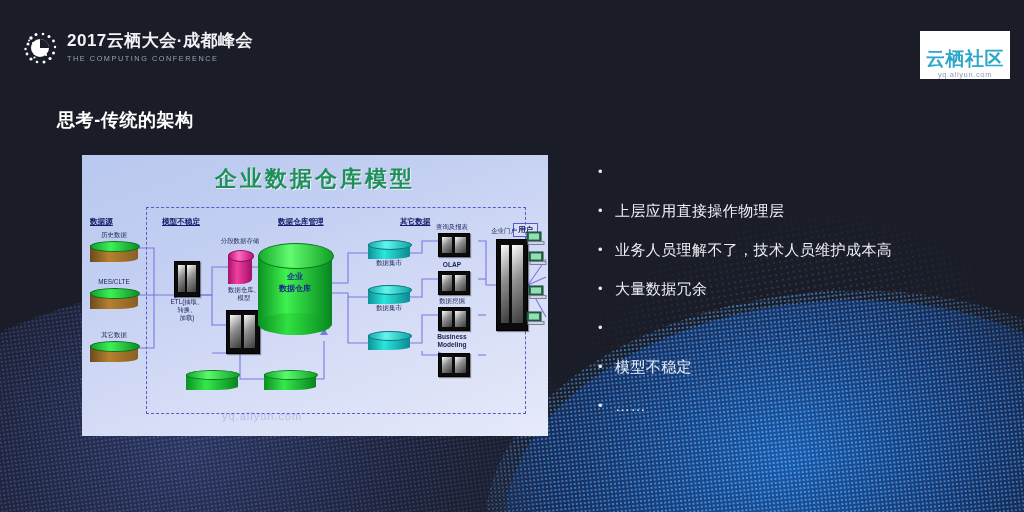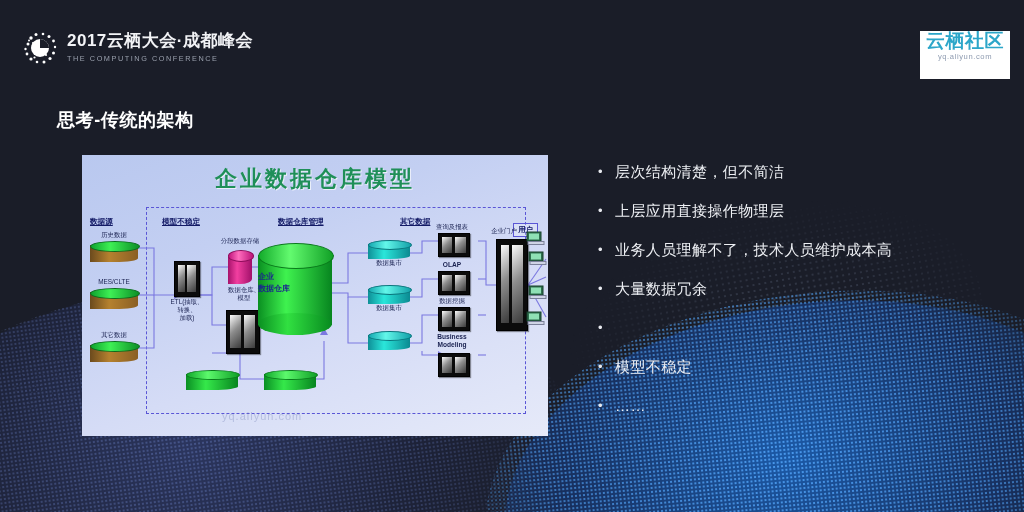--- a/index.html
+++ b/index.html
@@ -66,21 +66,21 @@
   }
   .conf-text-en{
     color:#9aa0ad;font-size:7.3px;letter-spacing:1.55px;line-height:1.2;margin-top:5px;
     white-space:nowrap;
   }
   #ali-logo{position:absolute;left:215px;top:33px;display:flex;align-items:center;gap:7px;}
   .ali-mark{width:32px;height:22px;flex:0 0 auto;}
   .ali-text{color:#f2f3f6;font-size:19px;font-weight:bold;letter-spacing:1px;white-space:nowrap;}
   #yq-logo{
     position:absolute;right:14px;top:31px;width:90px;height:48px;
-    background:#fff;display:flex;flex-direction:column;align-items:center;justify-content:flex-start;
+    background:#fff;display:flex;flex-direction:column;align-items:center;justify-content:flex-end;
   }
   .yq-cn{color:#2ca6c9;font-size:19px;font-weight:bold;letter-spacing:.5px;line-height:1;}
   .yq-url{color:#8e9bb0;font-size:7.6px;letter-spacing:.6px;margin-top:3px;line-height:1;}
 
   
   #slide-title{
     position:absolute;left:57px;top:108px;
     color:#ffffff;font-size:18px;font-weight:bold;letter-spacing:.6px;
   }
 
@@ -125,21 +125,21 @@
   .mcyl .body{background:linear-gradient(90deg,#a6126b,#f23fa0 38%,#a1106a);}
   .mcyl .top{background:linear-gradient(90deg,#c2167f,#ff6cbd 40%,#bb1479);border:1px solid #8d0d5b;}
   .bigcyl{position:absolute;left:176px;top:88px;width:74px;height:92px;}
   .bigcyl .bc-top{position:absolute;left:0;top:0;width:74px;height:24px;border-radius:50%;
      background:linear-gradient(90deg,#13ab2b,#63fb6f 42%,#11a026);border:1px solid #0a7a1c;}
   .bigcyl .bc-body{position:absolute;left:0;top:12px;width:74px;height:70px;
      background:linear-gradient(90deg,#0a8f21,#3ff24f 38%,#07851f);}
   .bigcyl .bc-bot{position:absolute;left:0;bottom:0;width:74px;height:22px;border-radius:50%;
      background:linear-gradient(90deg,#0a8f21,#31e041 40%,#078a1f);}
   .bigcyl .bc-label{
-    position:absolute;left:0;top:28px;width:74px;
+    position:absolute;left:0;top:28px;width:74px;text-align:center;
     color:#1b2a8c;font-size:8px;font-weight:bold;line-height:1.45;z-index:3;
   }
   .srv{position:absolute;background:#0b0b0b;border:1px solid #000;
        box-shadow:1px 1px 1px rgba(0,0,0,.4);}
   .srv i{position:absolute;display:block;background:linear-gradient(135deg,#fdfdfd,#8e8e8e 45%,#3b3b3b);}
   .wm{
     position:absolute;left:140px;bottom:14px;color:rgba(120,135,185,.38);
     font-size:11px;letter-spacing:1px;font-family:"Liberation Sans",sans-serif;
   }
   svg.wires{position:absolute;left:0;top:0;width:466px;height:281px;pointer-events:none;}
@@ -407,21 +407,20 @@
         <rect x="2" y="10.5" width="16" height="3" fill="#cfd4e6" stroke="#7a8099"></rect>
       </svg>
   </div>
 
   <div class="wm">yq.aliyun.com</div>
 </div>
 
 <div id="bullets">
   <div class="bullet">
     <span class="dot">•</span>
-    <span class="btxt">层次结构清楚，但不简洁</span>
   </div>
   <div class="bullet">
     <span class="dot">•</span>
     <span class="btxt">上层应用直接操作物理层</span>
   </div>
   <div class="bullet">
     <span class="dot">•</span>
     <span class="btxt">业务人员理解不了，技术人员维护成本高</span>
   </div>
   <div class="bullet">

